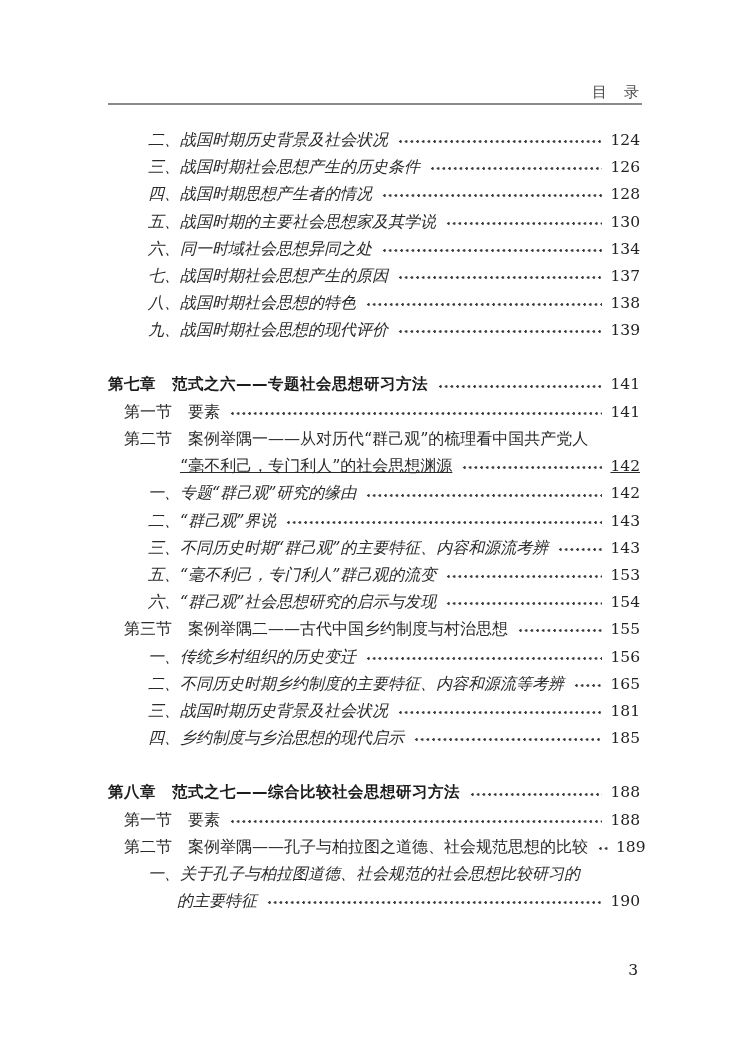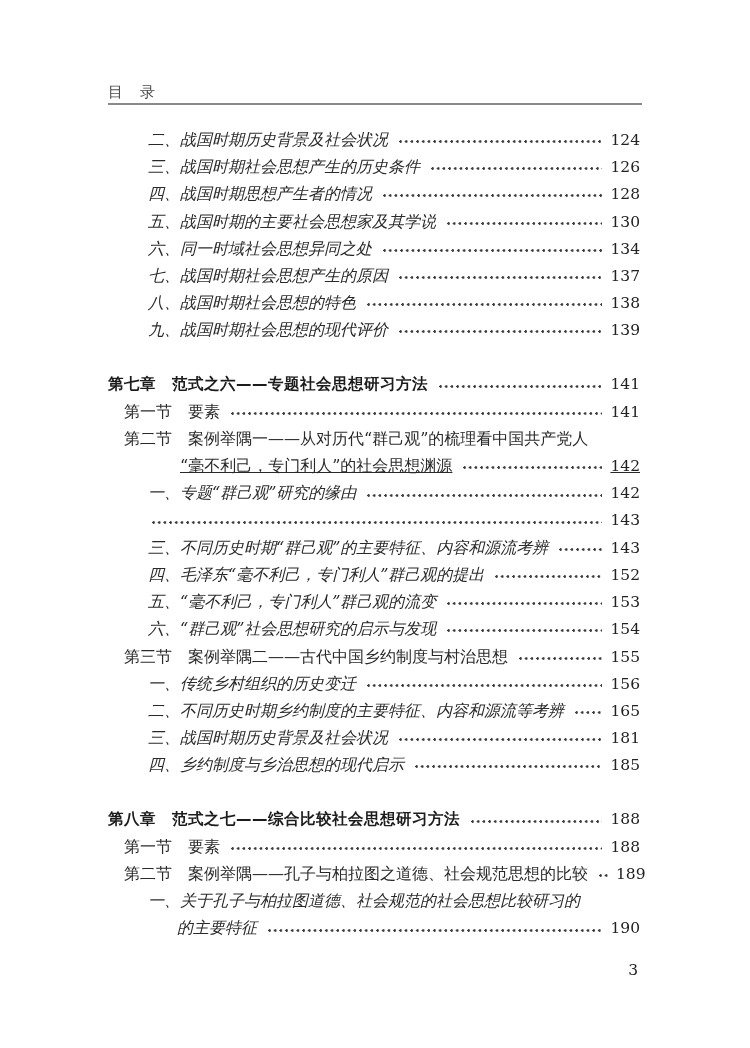--- a/index.html
+++ b/index.html
@@ -7,21 +7,21 @@
     width:750px;height:1048px;background:#f4f4f4;
     font-family:"DejaVu Serif","Liberation Serif",serif;
   }
   .page{
     position:relative;width:750px;height:1048px;background:#ffffff;
     color:var(--ink,#2a2a2a);overflow:hidden;
   }
   
   .header{
     position:absolute;top:82px;left:108px;width:532px;
-    text-align:left;font-size:15px;line-height:20px;color:#4a4a4a;
+    text-align:right;font-size:15px;line-height:20px;color:#4a4a4a;
     letter-spacing:1px;
   }
   .header-rule{
     position:absolute;top:103px;left:108px;width:534px;height:2px;
     background:var(--rule,#8a8a8a);
   }
   
   .toc{
     position:absolute;top:126px;left:108px;width:532px;
     font-size:16px;line-height:27.2px;
@@ -126,32 +126,28 @@
         <span class="t">“毫不利己，专门利人”的社会思想渊源</span>
         <span class="leader"></span>
         <span class="pg">142</span>
       </div>
       <div class="row lvl-item">
         <span class="t">一、专题“群己观”研究的缘由</span>
         <span class="leader"></span>
         <span class="pg">142</span>
       </div>
       <div class="row lvl-item">
+        <span class="t">二、“群己观”界说</span>
         <span class="leader"></span>
         <span class="pg">143</span>
       </div>
       <div class="row lvl-item">
         <span class="t">三、不同历史时期“群己观”的主要特征、内容和源流考辨</span>
         <span class="leader"></span>
         <span class="pg">143</span>
-      </div>
-      <div class="row lvl-item">
-        <span class="t">四、毛泽东“毫不利己，专门利人”群己观的提出</span>
-        <span class="leader"></span>
-        <span class="pg">152</span>
       </div>
       <div class="row lvl-item">
         <span class="t">五、“毫不利己，专门利人”群己观的流变</span>
         <span class="leader"></span>
         <span class="pg">153</span>
       </div>
       <div class="row lvl-item">
         <span class="t">六、“群己观”社会思想研究的启示与发现</span>
         <span class="leader"></span>
         <span class="pg">154</span>

